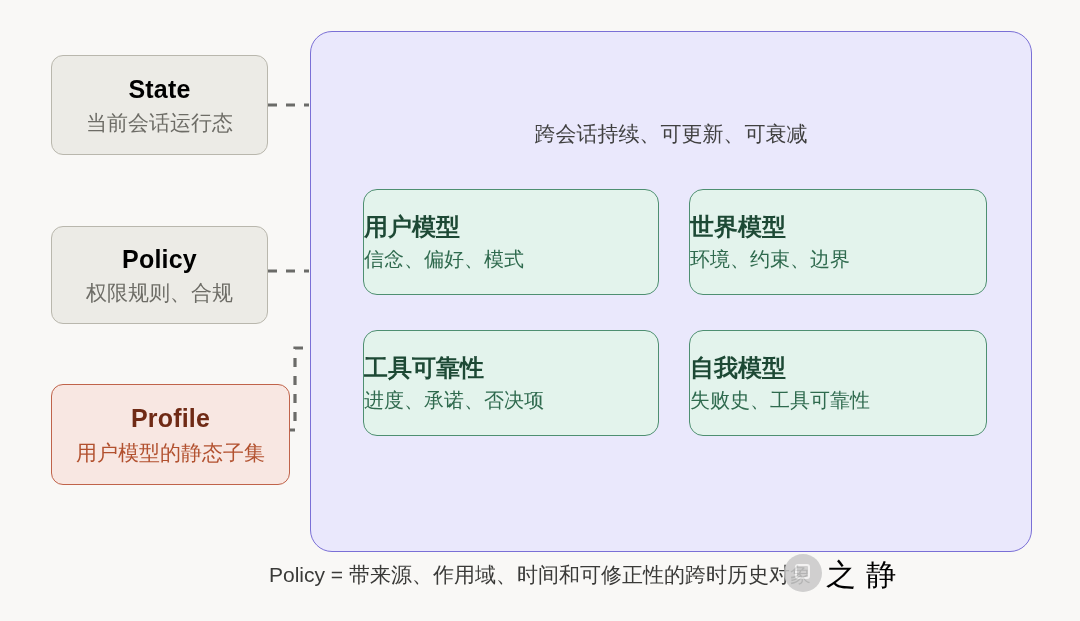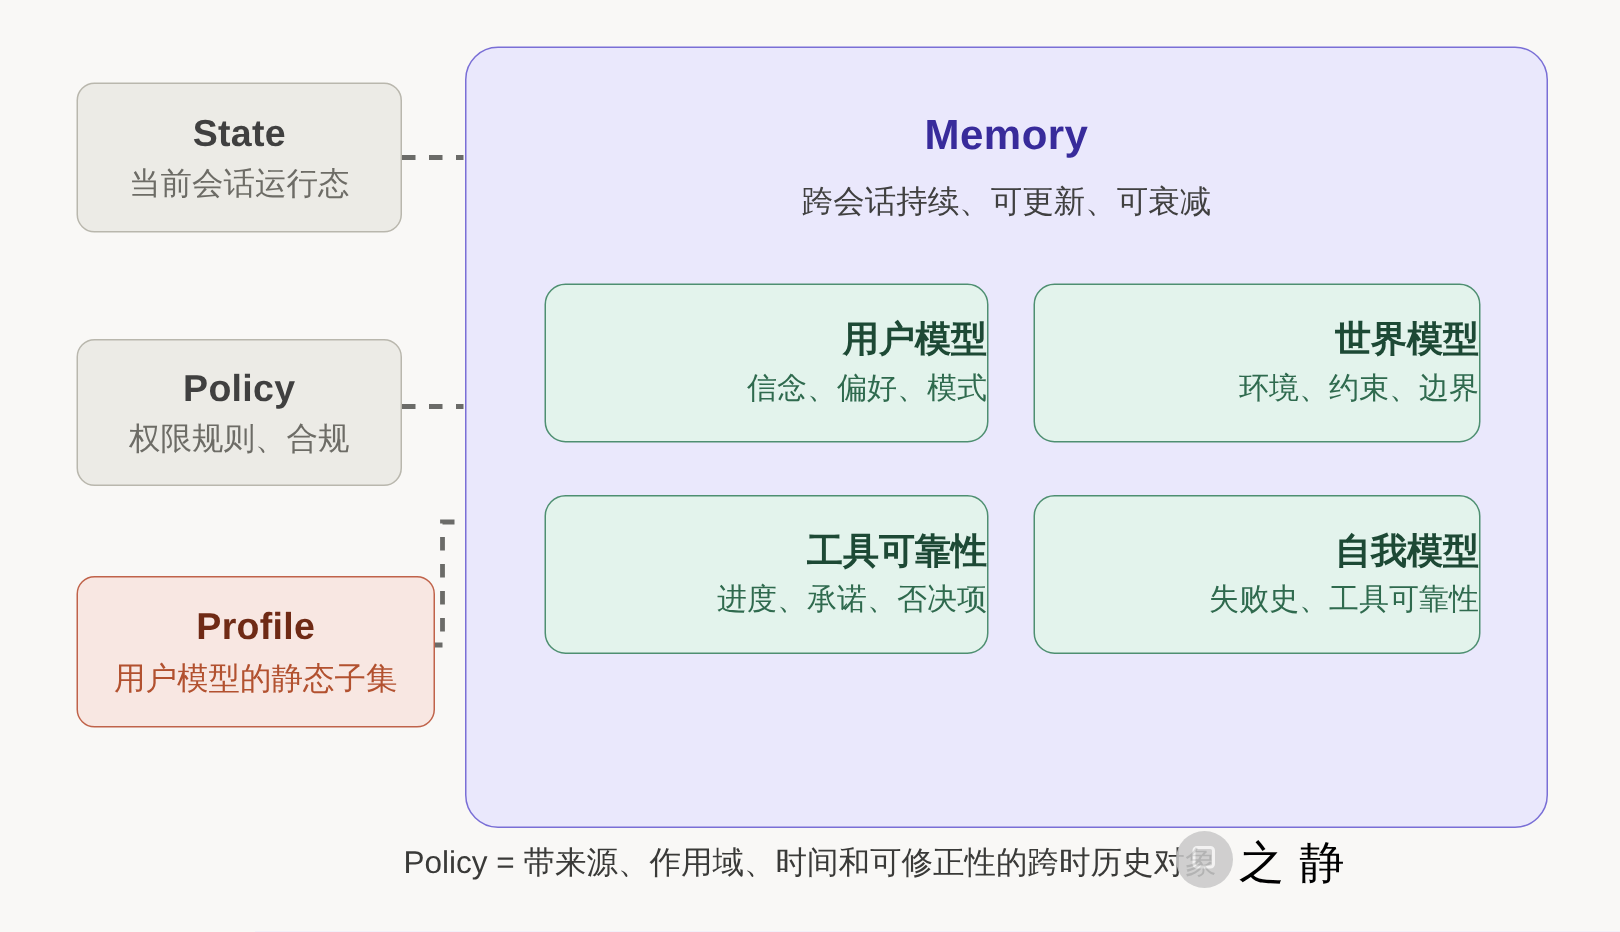--- a/index.html
+++ b/index.html
@@ -41,21 +41,21 @@
     font-size: 21px;
     font-weight: 400;
     line-height: 1.2;
     margin-top: 7px;
     white-space: nowrap;
   }
   .side-box.neutral {
     background: #ecebe6;
     border: 1.6px solid #b9b7ad;
   }
-  .side-box.neutral .box-title { color: #404040; }
+  .side-box.neutral .box-title { color: #000000; }
   .side-box.neutral .box-sub   { color: #6d6c66; }
 
   .side-box.accent {
     background: #f8e7e2;
     border: 1.6px solid #c0634a;
   }
   .side-box.accent .box-title { color: #6f2a15; }
   .side-box.accent .box-sub   { color: #b2512f; }
 
   #box-state   { left: 51px;  top: 55px;  width: 217px; height: 100px; }
@@ -97,21 +97,21 @@
 
   
   .mem-card {
     position: absolute;
     box-sizing: border-box;
     background: #e3f3ec;
     border: 1.6px solid #4e8f71;
     border-radius: 14px;
     display: flex;
     flex-direction: column;
-    align-items: flex-end;
+    align-items: flex-start;
     justify-content: center;
     text-align: center;
   }
   .mem-card .card-title {
     font-size: 24px;
     font-weight: bold;
     color: #1d4935;
     line-height: 1.15;
   }
   .mem-card .card-sub {
@@ -212,21 +212,20 @@
     <div class="box-title">Policy</div>
     <div class="box-sub">权限规则、合规</div>
   </div>
 
   <div id="box-profile" class="side-box accent">
     <div class="box-title">Profile</div>
     <div class="box-sub">用户模型的静态子集</div>
   </div>
 
   <div id="memory-container">
-    <div id="memory-title">Memory</div>
     <div id="memory-subtitle">跨会话持续、可更新、可衰减</div>
   </div>
 
   <div id="card-user" class="mem-card">
     <div class="card-title">用户模型</div>
     <div class="card-sub">信念、偏好、模式</div>
   </div>
 
   <div id="card-world" class="mem-card">
     <div class="card-title">世界模型</div>

